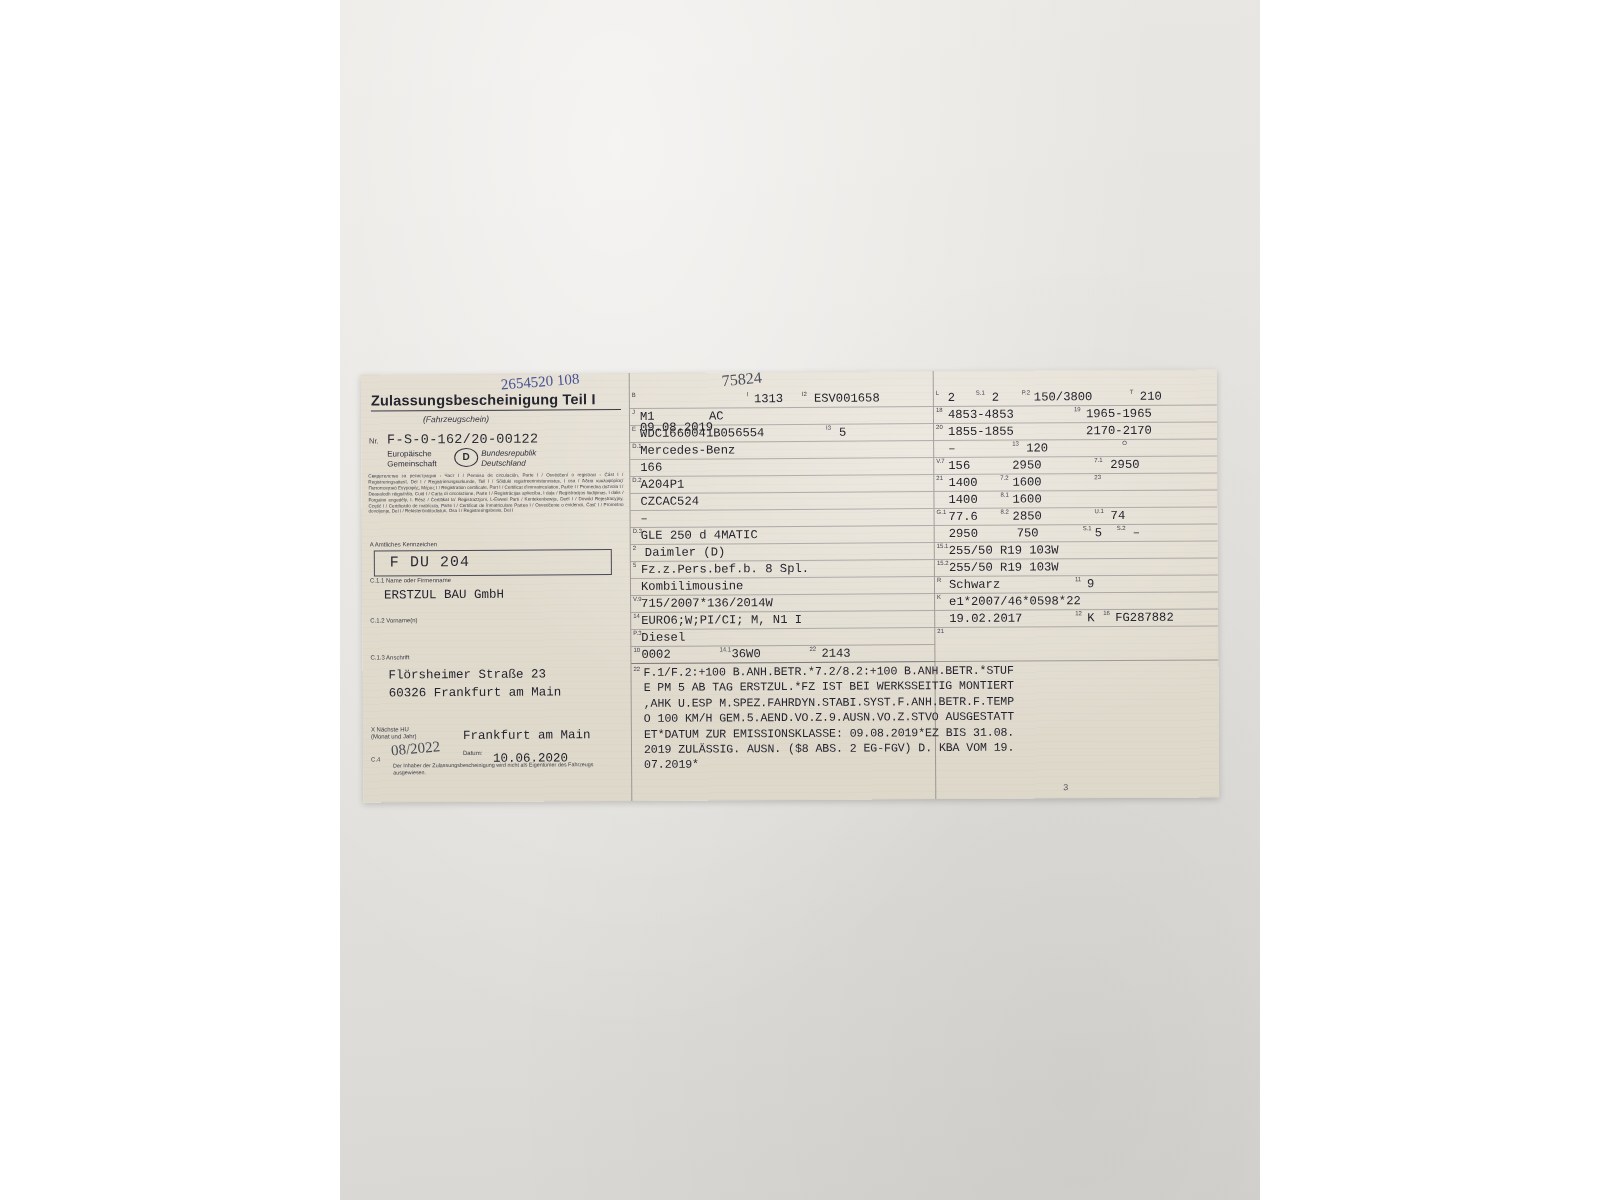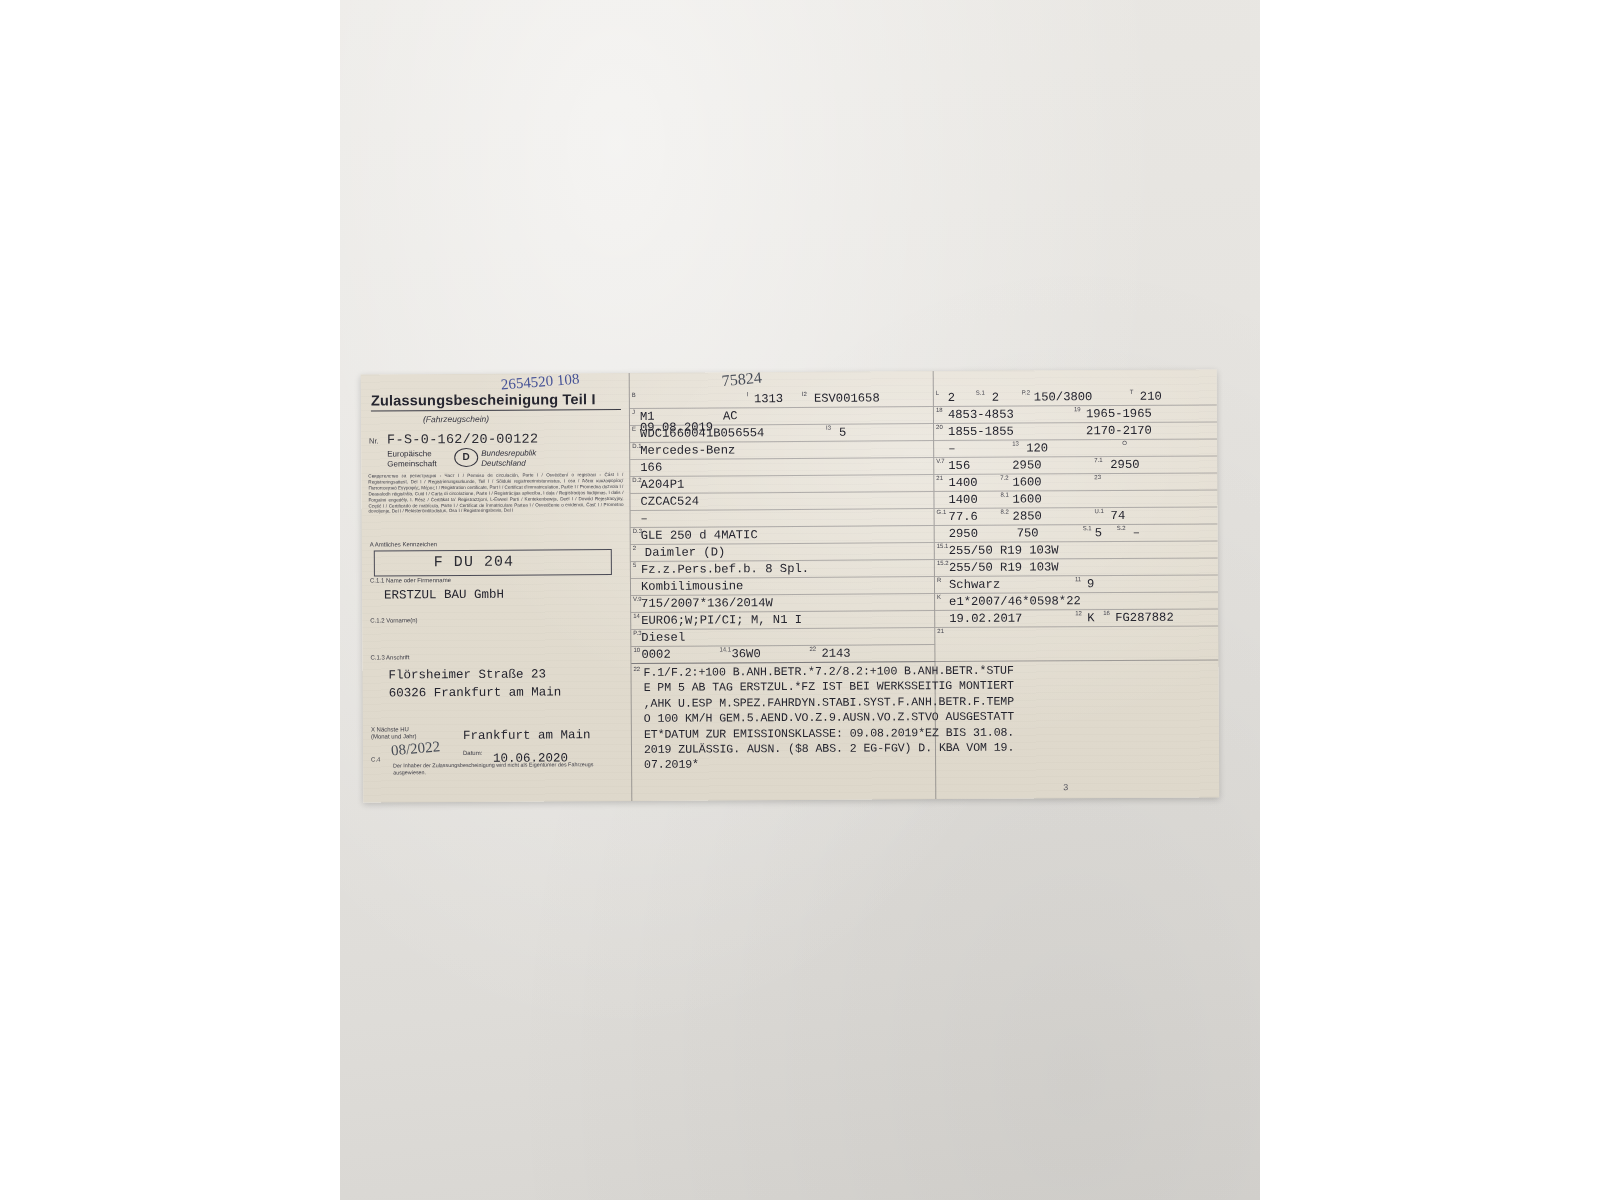--- a/index.html
+++ b/index.html
@@ -73,21 +73,21 @@
   .multiling{
     position:absolute;left:7px;top:99px;width:255px;
     font-size:4.6px;line-height:5.9px;color:#3d3d47;
     text-align:justify;
   }
   .kennz-label{position:absolute;left:8px;top:167px;font-size:6px;color:#3a3a44;}
   .plate-box{
     position:absolute;left:12px;top:176px;width:236px;height:24px;
     border:1px solid #4a4a55;
   }
-  .plate-text{position:absolute;left:28px;top:180px;font-size:15px;font-family:"Liberation Mono",monospace;letter-spacing:1px;margin-left:44px;}
+  .plate-text{position:absolute;left:28px;top:180px;font-size:15px;font-family:"Liberation Mono",monospace;letter-spacing:1px;}
   .fld-label{position:absolute;font-size:6px;color:#3a3a44;}
   .fld-val{position:absolute;font-family:"Liberation Mono",monospace;font-size:12.5px;color:#24242e;}
   .sig-line{position:absolute;left:8px;top:385px;width:252px;font-size:5.4px;color:#3d3d47;line-height:7px;}
   .hand-blue{
     position:absolute;color:#2a3a8c;font-family:"Liberation Serif",serif;
     font-size:15px;transform:rotate(-4deg);opacity:.85;
   }
   .hand-dark{
     position:absolute;color:#1d2535;font-family:"Liberation Serif",serif;
     font-size:16px;transform:rotate(-5deg);opacity:.8;
@@ -181,21 +181,21 @@
         <span class="cell" style="left:10px;top:2px;margin-top:28px;">09.08.2019</span>
         <span class="code" style="left:117px;top:1px;">I</span>
         <span class="cell" style="left:124px;top:2px;">1313</span>
         <span class="code" style="left:172px;top:1px;">I2</span>
         <span class="cell" style="left:184px;top:2px;">ESV001658</span>
       </div>
 
       <div class="row" style="top:35px;">
         <span class="code" style="left:2px;top:1px;">J</span>
         <span class="cell" style="left:10px;top:2px;">M1</span>
-        <span class="cell" style="left:93px;top:2px;">AC</span>
+        <span class="cell" style="left:79px;top:2px;">AC</span>
       </div>
 
       <div class="row" style="top:52px;">
         <span class="code" style="left:2px;top:1px;">E</span>
         <span class="cell" style="left:10px;top:2px;">WDC1660041B056554</span>
         <span class="code" style="left:196px;top:1px;">I3</span>
         <span class="cell" style="left:209px;top:2px;">5</span>
       </div>
 
       <div class="row" style="top:69px;">

